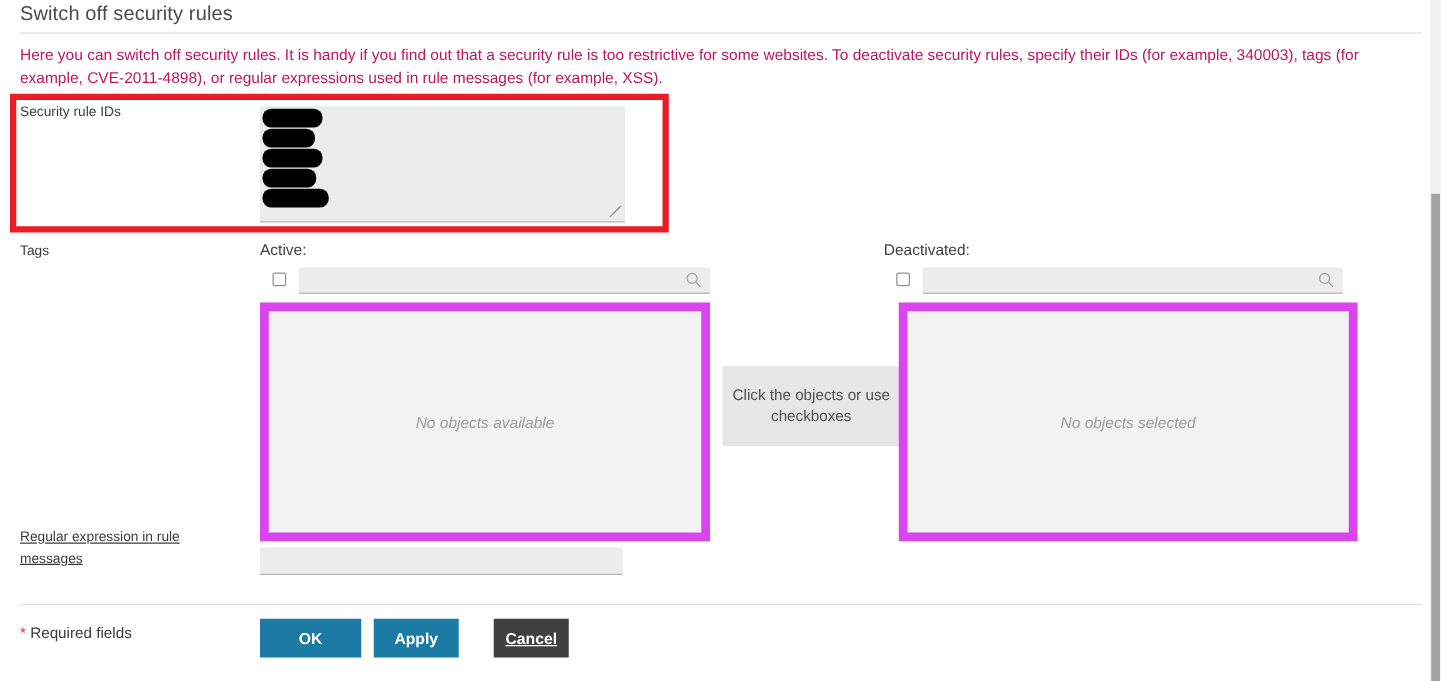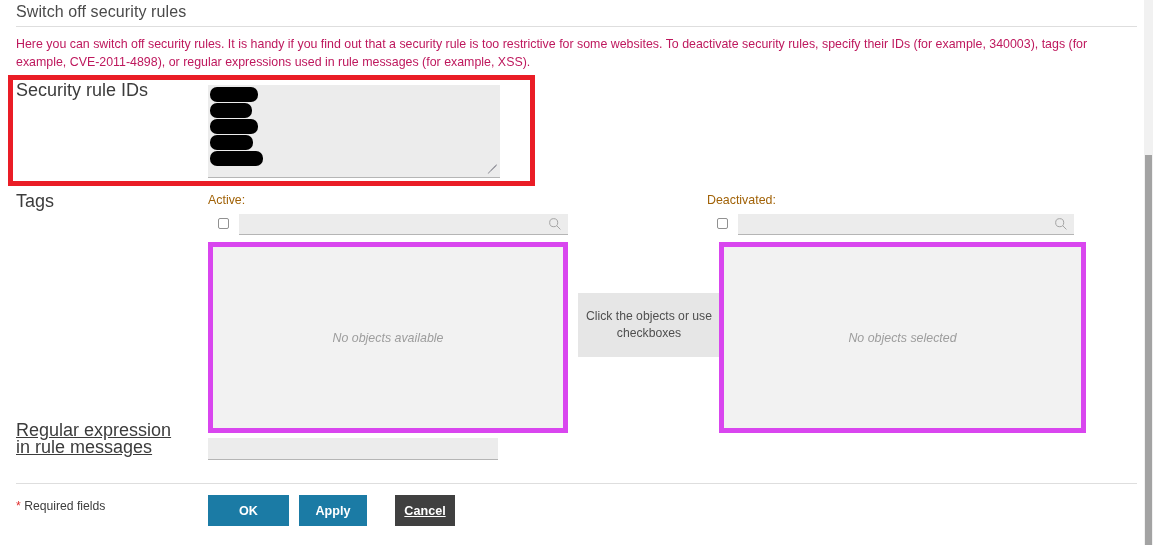--- a/index.html
+++ b/index.html
@@ -62,33 +62,33 @@
     width: 527px;
     height: 111px;
     border: 5px solid #ea1d26;
     box-sizing: border-box;
     pointer-events: none;
   }
 
   
   .label {
     position: absolute;
-    font-size: 18px;
+    font-size: 11px;
     color: #3c3c3c;
     line-height: 17px;
   }
 
   .lbl-rule-ids  { left: 16px; top: 82px; }
   .lbl-tags      { left: 16px; top: 193px; }
   .lbl-regex     { left: 16px; top: 422px; width: 160px; text-decoration: underline; }
 
   .col-head {
     position: absolute;
     font-size: 12.4px;
-    color: #a16207;
+    color: #404040;
   }
   .head-active      { left: 208px; top: 193px; }
   .head-deactivated { left: 707px; top: 193px; }
 
   
   .rule-textarea {
     position: absolute;
     left: 208px;
     top: 85px;
     width: 292px;
@@ -162,21 +162,21 @@
     position: absolute;
     right: 6px;
     top: 3px;
     width: 14px;
     height: 14px;
   }
 
   .list-panel {
     position: absolute;
     background: #f2f2f2;
-    border: 5px solid #d946ef;
+    border: 7px solid #d946ef;
     box-sizing: border-box;
   }
   .lp-left  { left: 208px; top: 242px; width: 360px; height: 191px; }
   .lp-right { left: 707px; top: 242px; width: 367px; height: 191px; margin-left: 12px; }
 
   .empty-msg {
     position: absolute;
     left: 0;
     right: 0;
     top: 50%;

